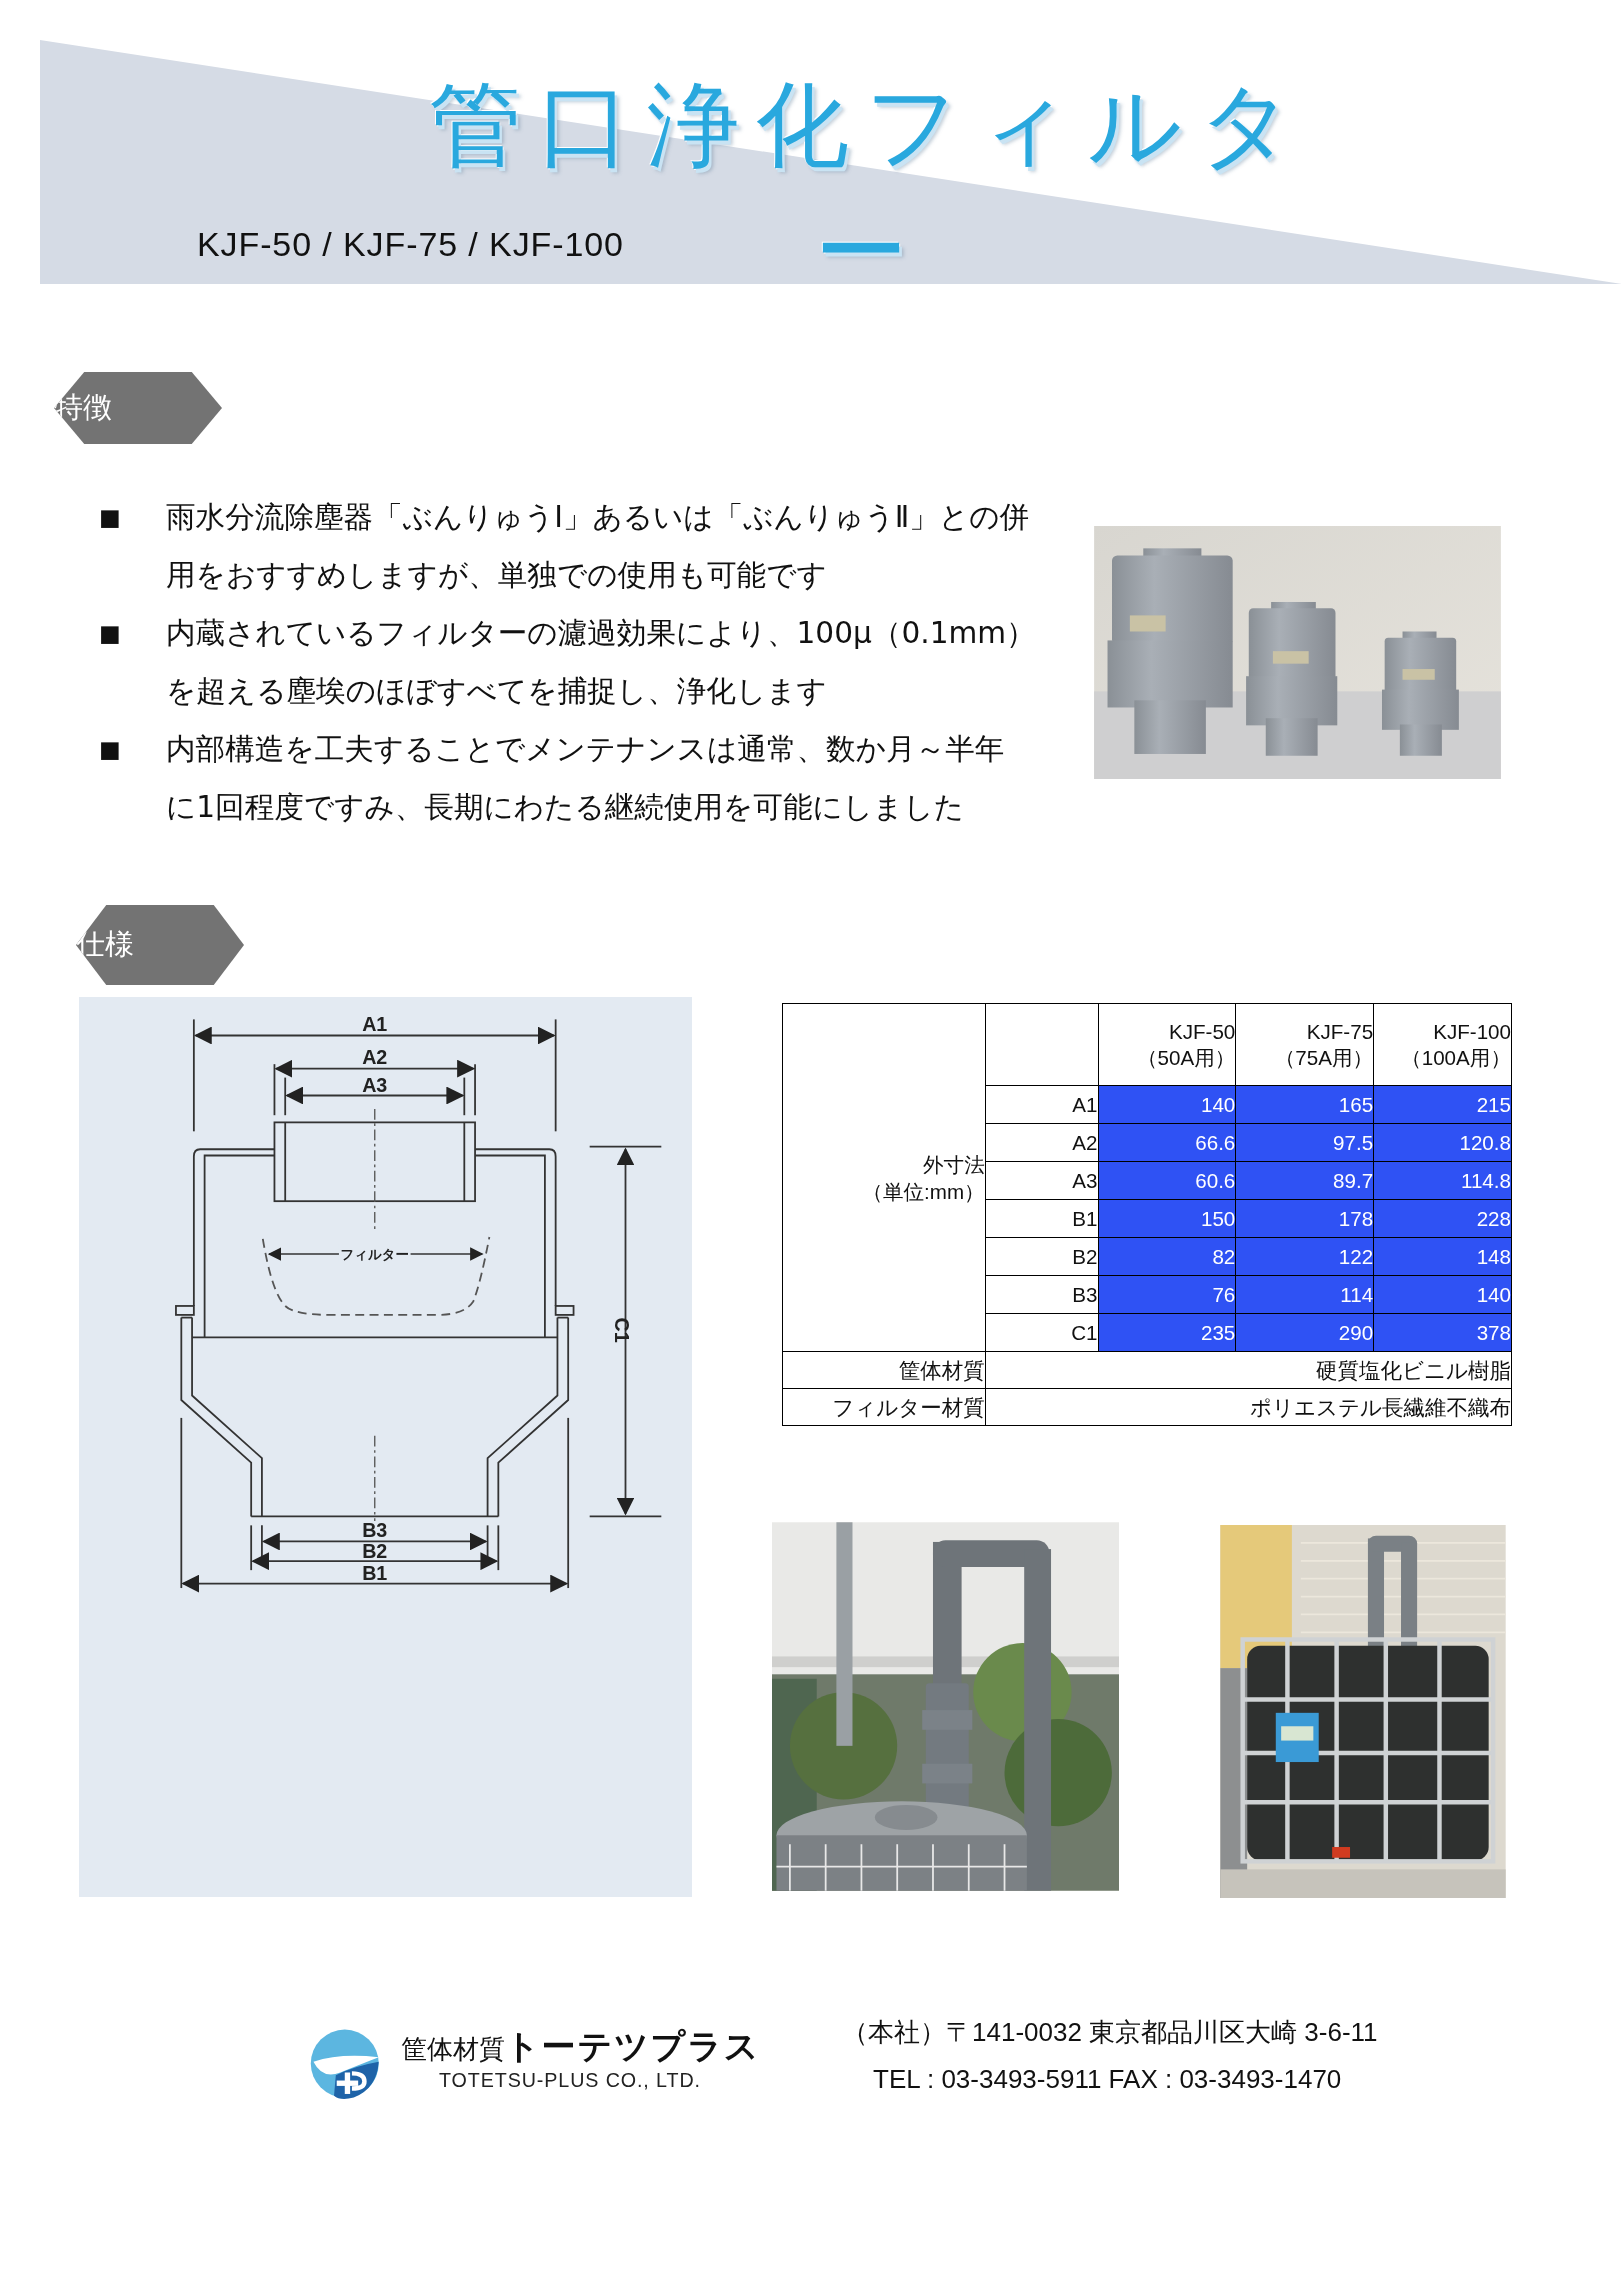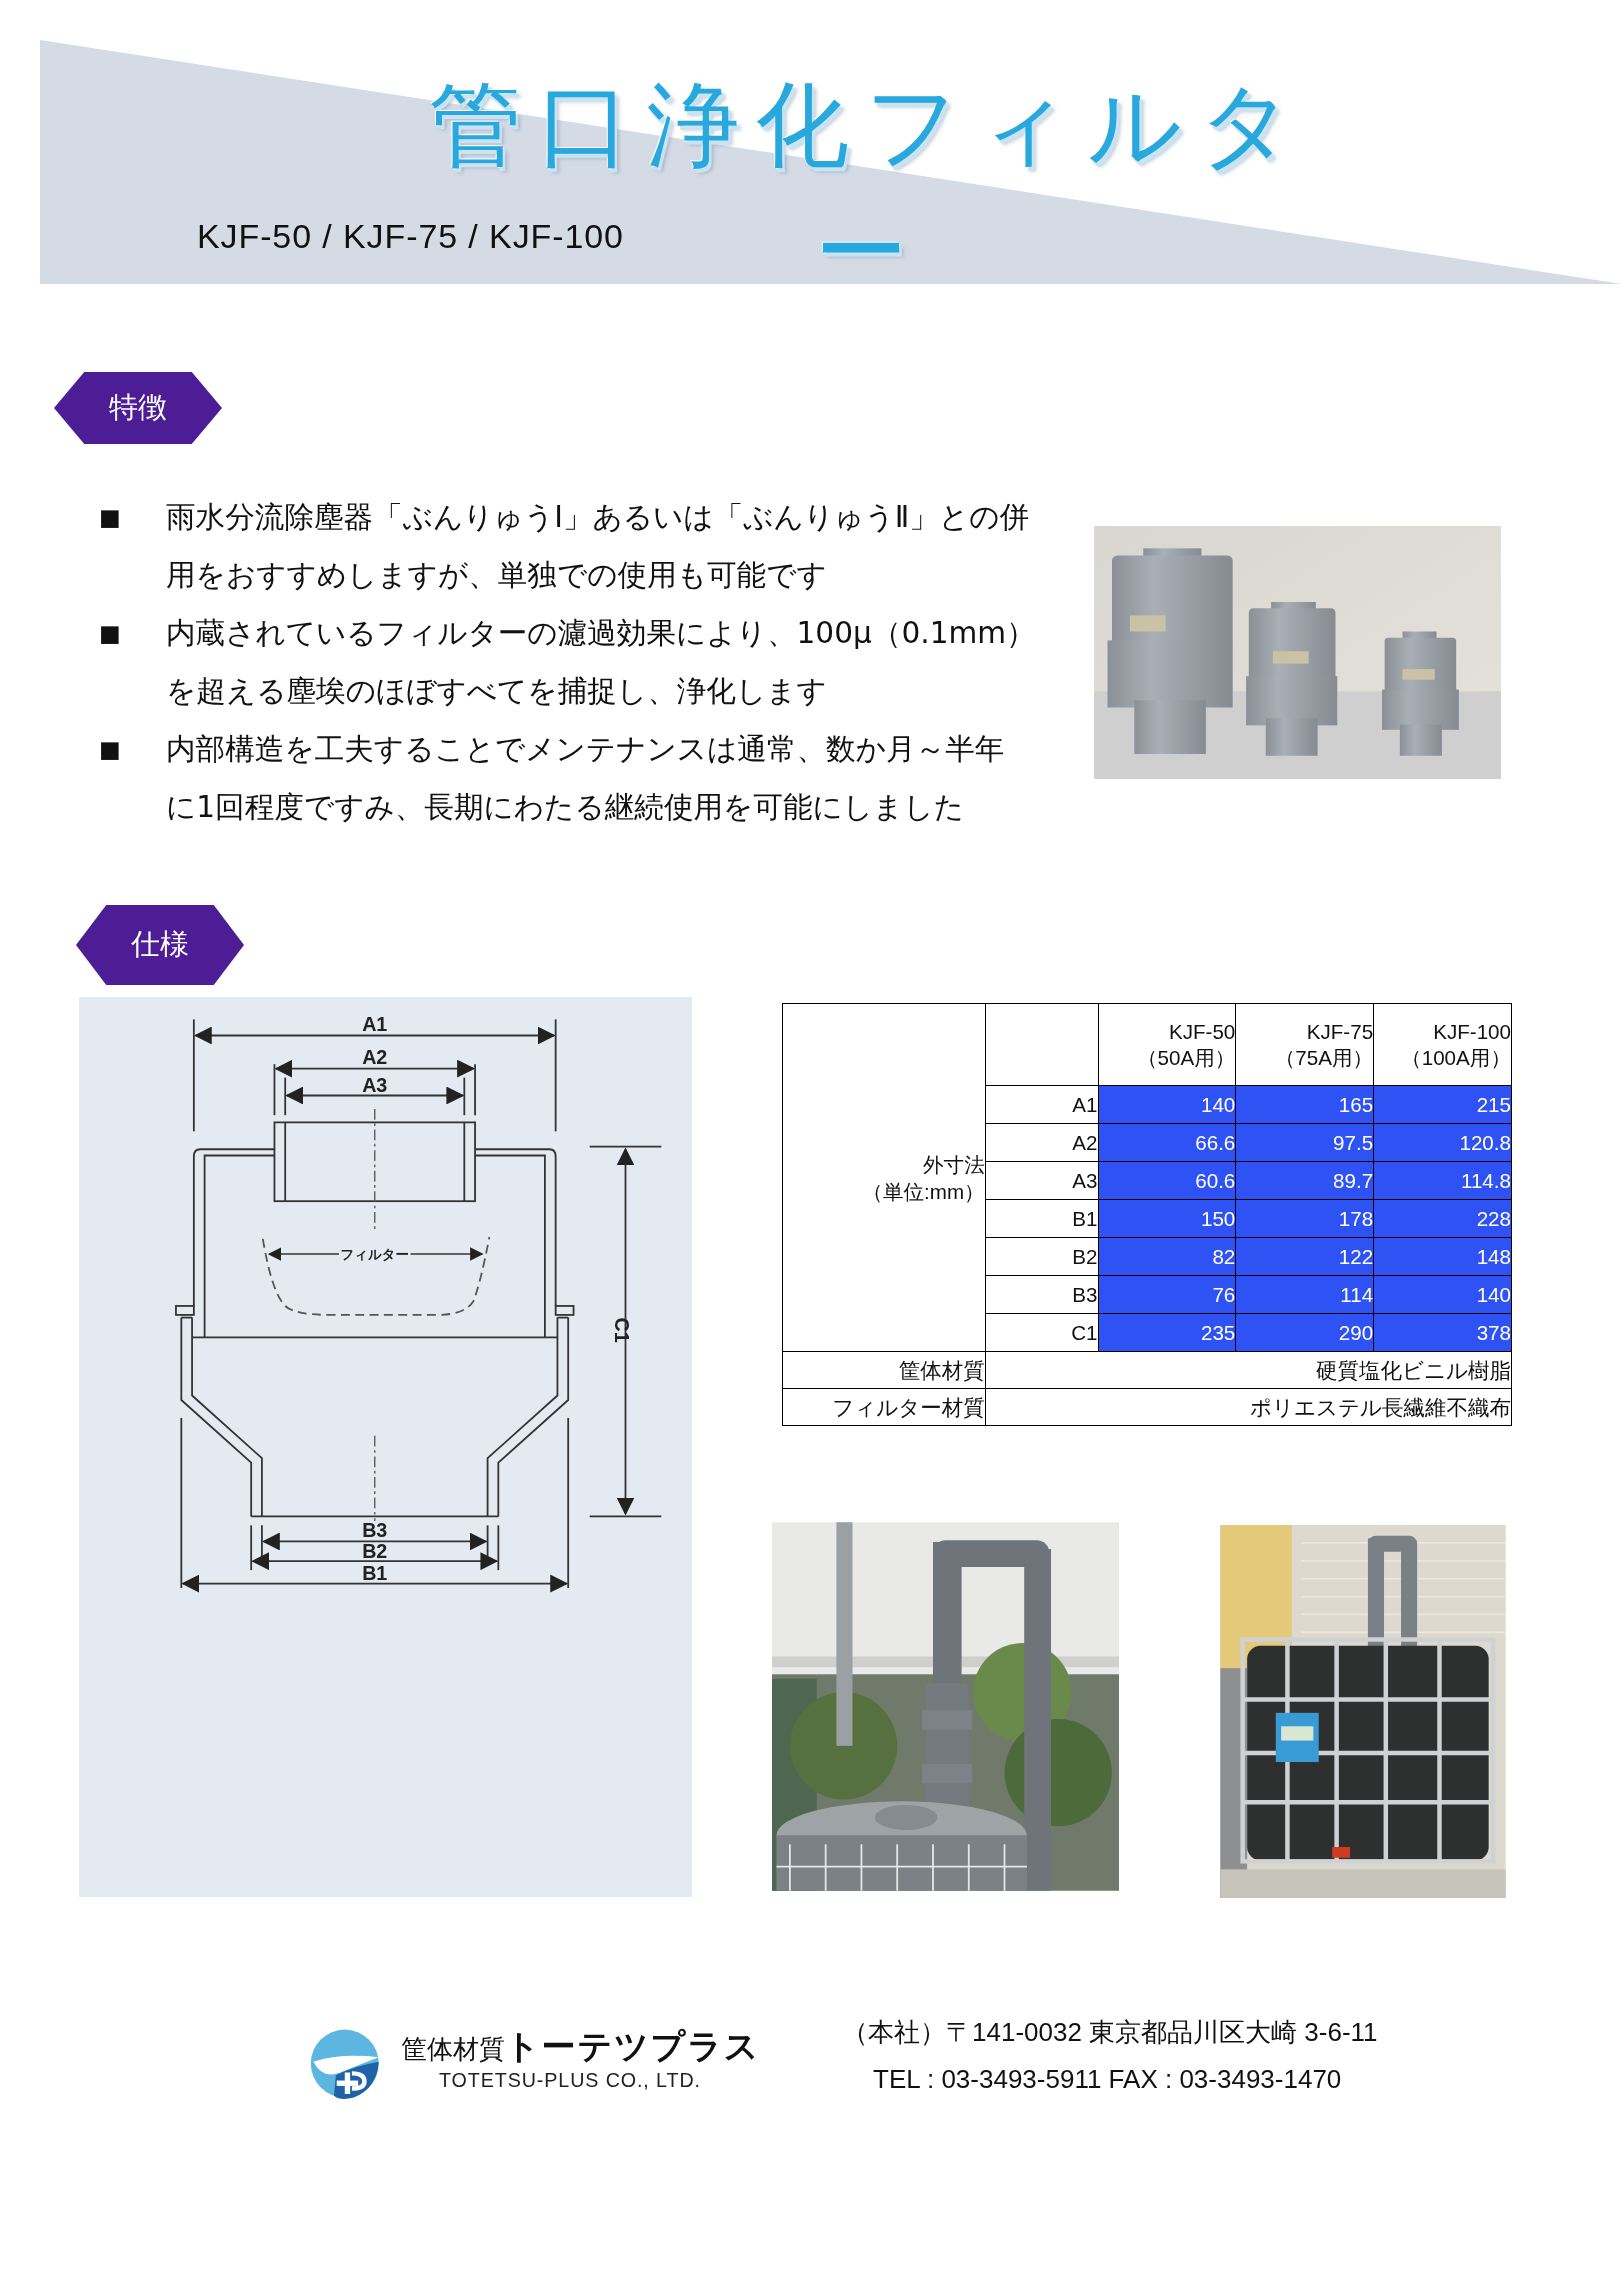--- a/index.html
+++ b/index.html
@@ -1,22 +1,22 @@
 <!DOCTYPE html>
 <html style="font-size:14.3px"><head>
 <meta charset="utf-8">
 <style>
   html,body{margin:0;padding:0;background:#fff;}
   body{width:1622px;height:2293px;position:relative;overflow:hidden;font-family:"DejaVu Sans","Liberation Sans",sans-serif;color:#111;}
   .abs{position:absolute;}
   #hdr-tri{left:40px;top:40px;width:1582px;height:244px;}
   #title{left:421px;top:63px;width:896px;text-align:center;font-family:"DejaVu Serif","Liberation Serif",serif;font-size:93px;letter-spacing:16px;color:#29a8de;
     text-shadow:2.7px 3.6px 0 #c9e3f3, -0.9px -0.9px 0 #fff, 0.9px 0.9px 0 #fff, 4.5px 5.4px 3.6px rgba(90,120,150,.35);}
-  #subtitle{left:197px;top:217px;font-family:"Liberation Sans",sans-serif;font-size:34px;color:#111;letter-spacing:0.9px;}
-  .badge{background:#4c1d95;color:#fff;font-size:29px;display:flex;align-items:center;justify-content:center;
+  #subtitle{left:197px;top:225px;font-family:"Liberation Sans",sans-serif;font-size:34px;color:#111;letter-spacing:0.9px;}
+  .badge{background:#737373;color:#fff;font-size:29px;display:flex;align-items:center;
     clip-path:polygon(18% 0,82% 0,100% 50%,82% 100%,18% 100%,0 50%);}
   #badge-feat{left:54px;top:372px;width:168px;height:72px;}
   #badge-spec{left:76px;top:905px;width:168px;height:80px;}
   .bullets{left:99px;top:488px;width:949px;}
   .bullet{display:flex;font-size:29.6px;line-height:58px;}
   .bullet .sq{width:67px;flex:none;font-size:23px;}
   .bullet .txt{flex:1;}
   #photo-products{left:1094px;top:526px;width:407px;height:253px;}
   #diagram{left:79px;top:997px;width:613px;height:900px;background:#e3eaf2;}
   #spec-table{left:782px;top:1003px;width:730px;border-collapse:collapse;font-family:"Liberation Sans",sans-serif;font-size:20.6px;}

